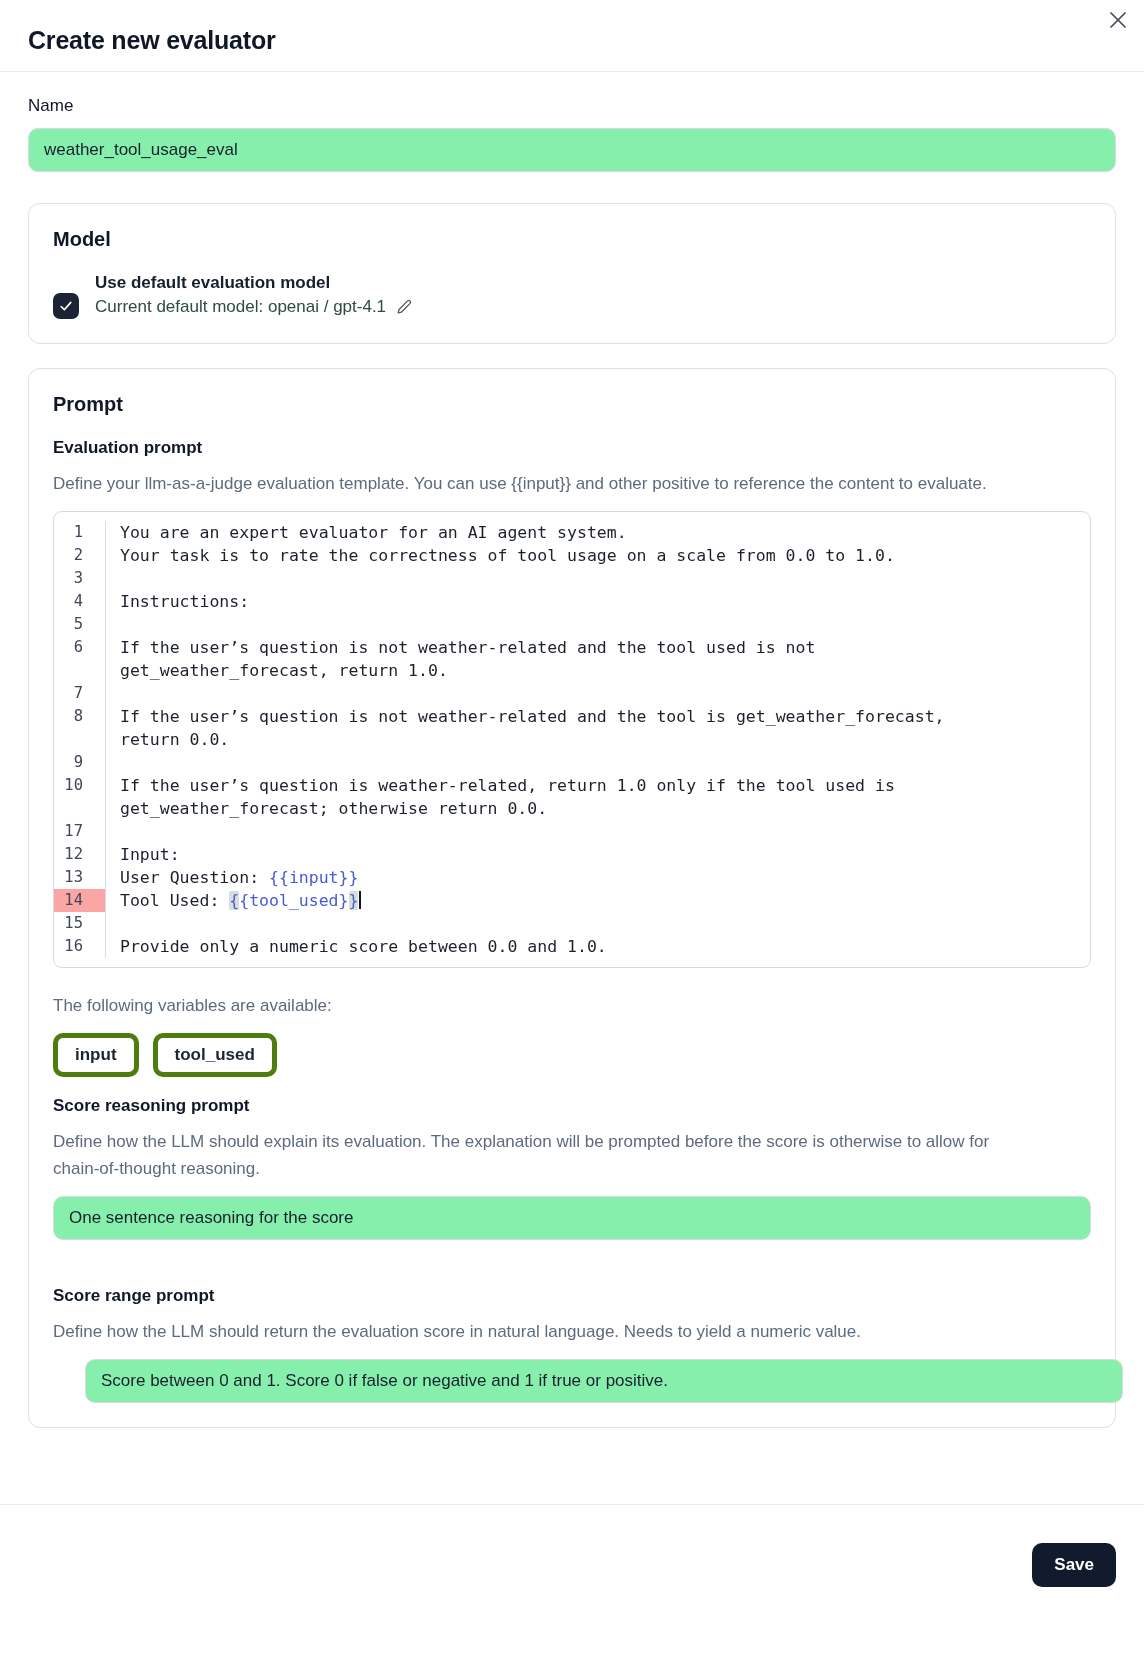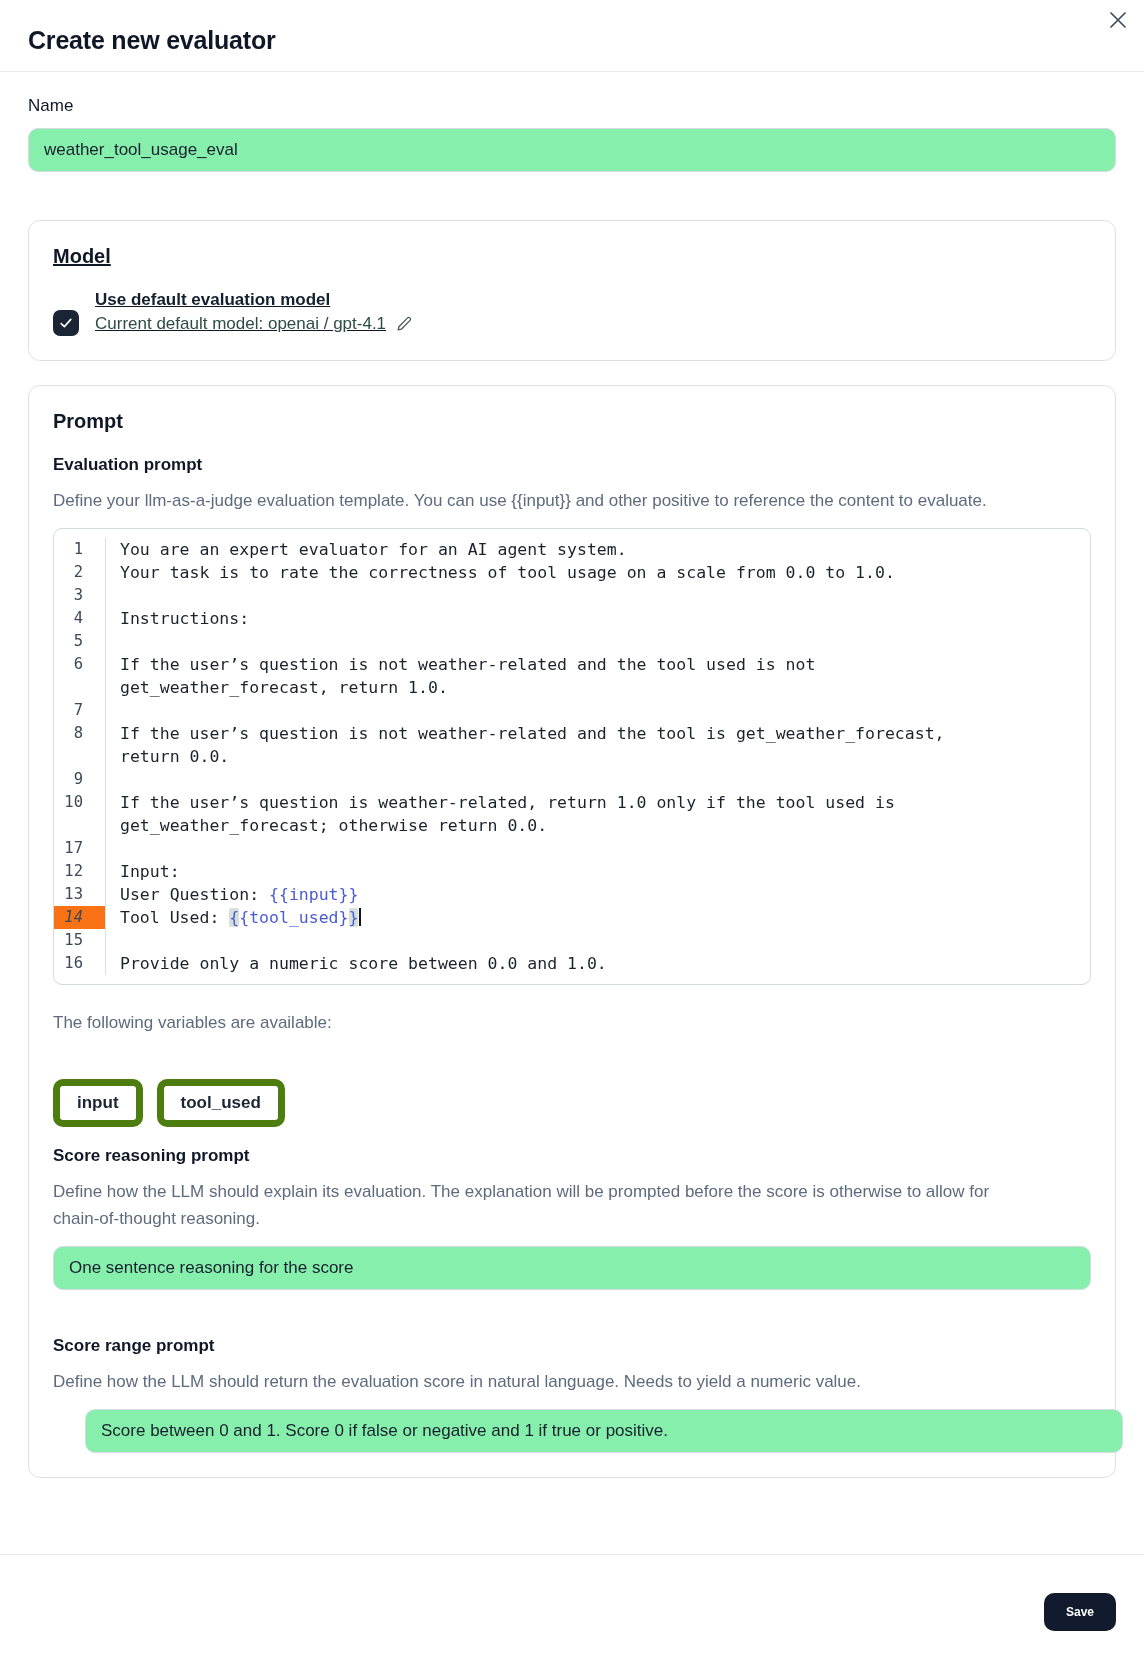--- a/index.html
+++ b/index.html
@@ -16,21 +16,21 @@
     display: flex; align-items: center; justify-content: center;
   }
   .content { padding: 0 28px; }
   .field-label { margin-top: 24px; font-size: 17px; font-weight: 500; color: #101828; }
   .text-input {
     display: block; margin-top: 12px; width: 100%; height: 44px;
     border: 1px solid #d6dbe2; border-radius: 10px; padding: 0 15px;
     font-family: "Liberation Sans", sans-serif; font-size: 17px; color: #17202e; background: #86efac;
   }
   .card { border: 1px solid #dde1e7; border-radius: 12px; padding: 24px; margin-top: 24px; background: #fff; }
-  .card-model { margin-top: 48px; text-decoration: underline; }
+  .card-model { margin-top: 31px; }
   .card-heading { font-size: 20px; font-weight: 700; color: #101828; }
   .checkbox-row { display: flex; gap: 16px; margin-top: 20px; align-items: flex-end; }
   .checkbox {
     width: 26px; height: 26px; border-radius: 7px; border: none; cursor: pointer;
     background: var(--checkbox-bg, #1b2434); flex: none;
     display: flex; align-items: center; justify-content: center;
   }
   .cb-label { font-size: 17px; font-weight: 600; line-height: 24px; color: #14202e; }
   .cb-sub {
     font-size: 17px; line-height: 24px; color: var(--model-subtext, #2f4c44);
@@ -40,39 +40,39 @@
   .sub-label { font-size: 17px; font-weight: 600; margin-top: 22px; color: #101828; }
   .sub-label.gap-lg { margin-top: 19px; }
   .sub-label.gap-xl { margin-top: 46px; }
   .desc { font-size: 17px; color: #5d6b7d; line-height: 27px; margin-top: 12px; max-width: 945px; }
   .editor { margin-top: 14px; border: 1px solid #d4dae1; border-radius: 9px; padding: 9px 0; background: #fff; cursor: text; }
   .code-row { display: flex; min-height: 23px; }
   .ln {
     flex: 0 0 52px; border-right: 1px solid #d9dee5; text-align: right; padding-right: 22px;
     font-family: "DejaVu Sans Mono", monospace; font-size: 15.5px; color: #3f4856; line-height: 23px;
   }
-  .ln.active { background: #f97316; font-style: italic; }
+  .ln.active { background: #fca5a5; }
   .code {
     font-family: "DejaVu Sans Mono", monospace; font-size: 16.5px; line-height: 23px;
     color: #1c222c; padding-left: 14px; max-width: 880px; white-space: pre-wrap;
   }
   .var { color: var(--variable-text, #4a5bd4); }
   .varhl { color: var(--variable-text, #4a5bd4); background: var(--bracket-highlight, #d6dfda); border-radius: 2px; }
   .caret { display: inline-block; width: 2px; height: 18px; background: #10151d; vertical-align: -3px; margin-left: 1px; }
   .vars-caption { margin-top: 24px; }
   .chips { display: flex; gap: 14px; margin-top: 14px; }
   .chip {
-    background: #fff; border: 7px solid #4d7c0f; border-radius: 10px; padding: 7px 17px;
-    font-family: "Liberation Sans", sans-serif; font-size: 17px; font-weight: 700; color: #1b2533; cursor: pointer; margin-top: 29px;
+    background: #fff; border: 5px solid #4d7c0f; border-radius: 10px; padding: 7px 17px;
+    font-family: "Liberation Sans", sans-serif; font-size: 17px; font-weight: 700; color: #1b2533; cursor: pointer;
   }
   .footer-divider { border: none; border-top: 1px solid #e8eaee; margin-top: 76px; }
   .footer { display: flex; justify-content: flex-end; padding: 38px 28px 0 28px; }
   .save-btn {
     background: var(--save-button-bg, #111b2d); color: #ffffff; border: none; border-radius: 10px;
-    padding: 12px 22px; font-family: "Liberation Sans", sans-serif; font-size: 12px; font-weight: 700; cursor: pointer;
+    padding: 12px 22px; font-family: "Liberation Sans", sans-serif; font-size: 17px; font-weight: 700; cursor: pointer;
   }
 </style>
 </head>
 <body>
 
 <div class="header">
   <div class="title">Create new evaluator</div>
   <button class="close-btn">
     <span style="display:inline-flex">
       <svg width="22" height="22" viewBox="0 0 22 22">

